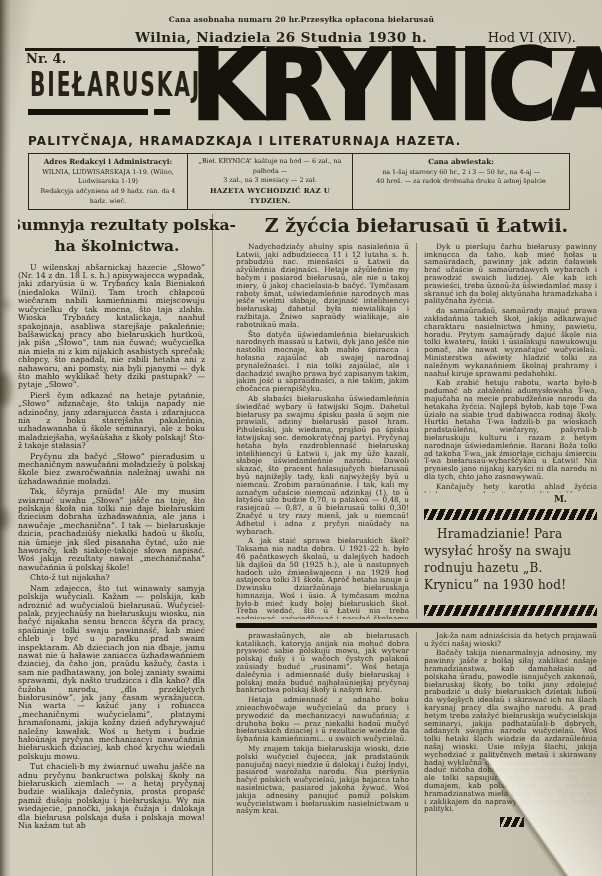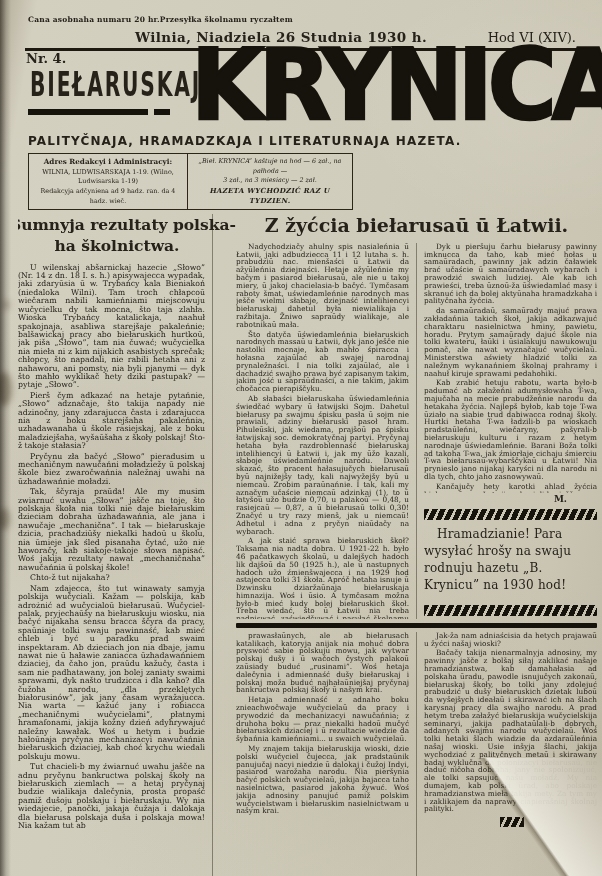--- a/index.html
+++ b/index.html
@@ -14,21 +14,21 @@
   .edge-shadow{position:absolute;left:0;top:0;bottom:0;width:11px;z-index:5;
     background:linear-gradient(to right, rgba(25,20,12,.62), rgba(25,20,12,.18) 55%, rgba(25,20,12,0));}
   .stain{position:absolute;border-radius:50%;filter:blur(3px);z-index:4;}
   .stain.s1{left:-4px;top:372px;width:16px;height:34px;background:rgba(70,58,36,.45);}
   .stain.s2{left:-2px;top:508px;width:12px;height:22px;background:rgba(70,58,36,.40);}
   .stain.s3{left:2px;top:300px;width:8px;height:10px;background:rgba(70,58,36,.30);}
   .fold{position:absolute;right:0;bottom:0;width:150px;height:118px;z-index:6;pointer-events:none;
     background:linear-gradient(55deg, rgba(0,0,0,0) 46%, rgba(64,54,34,.38) 49%, rgba(235,232,221,.95) 50.5%, rgba(210,205,190,.92) 78%, rgba(190,184,166,.95) 100%);}
 
   
-  .meta-row{display:flex;justify-content:flex-start;padding:15px 27px 0 28px;
+  .meta-row{display:flex;justify-content:center;padding:15px 27px 0 28px;
     font-size:7.5px;font-weight:bold;letter-spacing:.2px;}
   .date-row{position:relative;margin:5px 25px 0 25px;height:19px;border-bottom:3px solid #1d1910;}
   .issue-no{position:absolute;left:1px;top:1px;font-size:13px;font-weight:bold;margin-top:21px;}
   .date-center{position:absolute;left:0;right:40px;top:0;text-align:center;font-size:13.5px;font-weight:bold;letter-spacing:.4px;}
   .year-no{position:absolute;right:1px;top:1px;font-size:13px;font-weight:normal;}
   .masthead{position:relative;height:86px;}
   .brand-prefix{position:absolute;left:30px;top:15px;font-family:"DejaVu Sans",sans-serif;
     font-weight:bold;font-size:22px;letter-spacing:2px;transform:scaleY(1.5) scaleX(.92);transform-origin:left top;}
   .brand-rule{position:absolute;left:28px;top:58px;width:120px;height:6px;background:#16120c;}
   .brand-rule2{position:absolute;left:154px;top:58px;width:16px;height:6px;background:#16120c;}
@@ -36,21 +36,21 @@
     font-weight:bold;font-size:94px;line-height:1;letter-spacing:-5px;color:#16120c;
     -webkit-text-stroke:2.5px #16120c;transform:scaleY(1.04);transform-origin:left top;}
   .subtitle{margin:-4px 0 0 28px;font-family:"DejaVu Sans",sans-serif;font-weight:bold;
     font-size:12.5px;letter-spacing:1.2px;transform:scaleX(.96);transform-origin:left;}
 
   
   .boxes{display:flex;margin:5px 0 0 28px;}
   .ibox{border:1px solid #2b2617;padding:3px 4px 2px;text-align:center;font-size:6.4px;line-height:1.5;background:rgba(255,255,255,.04);}
   .ibox + .ibox{margin-left:-1px;}
   .ibox.b1{width:150px;}
-  .ibox.b2{width:156px;font-style:italic;}
+  .ibox.b2{width:156px;}
   .ibox.b3{width:208px;}
   .ibox .bh{font-weight:bold;font-size:7.2px;}
   .ibox .bb{font-weight:bold;font-size:7px;letter-spacing:.3px;}
 
   
   .content{display:flex;margin:4px 5px 0 18px;height:662px;overflow:hidden;}
   .col-a{width:187px;flex:none;}
   .h-left{width:214px;margin:1px 0 7px -8px;text-align:center;font-weight:bold;}
   .h-left .hl{font-size:15.5px;line-height:1.35;white-space:nowrap;}
   .right-wrap{flex:1;min-width:0;margin-left:7px;padding-left:23px;border-left:1px solid rgba(40,34,20,.45);
@@ -82,21 +82,21 @@
 
 <div class="page">
   <div class="edge-shadow"></div>
   <div class="stain s1"></div>
   <div class="stain s2"></div>
   <div class="stain s3"></div>
   <div class="fold"></div>
 
   <div class="meta-row">
     <span>Cana asobnaha numaru 20 hr.</span>
-    <span>Przesyłka školnamu ryczałtem</span>
+    <span>Przesyłka opłacona biełarusaū</span>
   </div>
 
   <div class="date-row">
     <span class="issue-no">Nr. 4.</span>
     <span class="date-center">Wilnia, Niadziela 26 Studnia 1930 h.</span>
     <span class="year-no">Hod VI (XIV).</span>
   </div>
 
   <div class="masthead">
     <span class="brand-prefix">BIEŁARUSKAJA</span>
@@ -110,32 +110,37 @@
     <div class="ibox b1">
       <div class="bh">Adres Redakcyi i Administracyi:</div>
       <div>WILNIA, LUDWISARSKAJA 1-19. (Wilno, Ludwisarska 1-19)</div>
       <div>Redakcyja adčyniena ad 9 hadz. ran. da 4 hadz. wieč.</div>
     </div>
     <div class="ibox b2">
       <div>„Bieł. KRYNICA” kaštuje na hod — 6 zał., na pałhoda —</div>
       <div>3 zał., na 3 miesiacy — 2 zał.</div>
       <div class="bb">HAZETA WYCHODZIĆ RAZ U TYDZIEN.</div>
     </div>
+    <div class="ibox b3">
+      <div class="bh">Cana abwiestak:</div>
+      <div>na 1-šaj staroncy 60 hr., 2 i 3 — 50 hr., na 4-aj —</div>
+      <div>40 hroš. — za radok drobnaha druku ū adnej špalcie</div>
+    </div>
   </div>
 
   <div class="content">
 
     <div class="col-a">
       <div class="h-left">
         <div class="hl">Sumnyja rezultaty polska-</div>
         <div class="hl">ha školnictwa.</div>
       </div>
       <div>
           <p class="para">U wilenskaj abšarnickaj hazecie „Słowo” (Nr. 14 z dn. 18 I. s. h.) apisywajecca wypadak, jaki zdaryūsia ū w. Trybańcy kala Bieniakoń (niedaloka Wilni). Tam troch chłapcoū wiečaram nabili kamieńniami miejscowuju wučycielku dy tak mocna, što taja zlahła. Wioska Trybańcy katalickaja, naahuł spakojnaja, asabliwa starejšaje pakaleńnie; balšawickaj pracy abo biełaruskich hurtkoū, jak piša „Słowo”, tam nia čuwać; wučycielka nia mieła ni z kim nijakich asabistych sprečak; chłopcy, što napadali, nie rabili hetaha ani z nahaworu, ani pomsty, nia byli pjanymi — dyk što mahło wyklikač hety dziki pastupak? — pytaje „Słowo”.</p>
-          <p class="para">Pierš čym adkazać na hetaje pytańnie, „Słowo” adznačaje, što takija napady nie adzinočny, jany zdarajucca časta i zdarajucca nia z boku starejšaha pakaleńnia, uzhadawanaha ū škole rasiejskaj, ale z boku maladziejšaha, wyšaūšaha z škoły polskaj! Što-ž takoje stałasia?</p>
+          <p class="para">Pierš čym adkazać na hetaje pytańnie, „Słowo” adznačaje, što takija napady nie adzinočny, jany zdarajucca časta i zdarajucca nia z boku starejšaha pakaleńnia, uzhadawanaha ū škole seminaryi, ale z boku maladziejšaha, wyšaūšaha z škoły polskaj! Što-ž takoje stałasia?</p>
           <p class="para">Pryčynu zła bačyć „Słowo” pieradusim u mechaničnym nawučańni moładziežy ū polskaj škole biez zwaročwańnia naležnaj uwahi na ūzhadawańnie moładzi.</p>
           <p class="para">Tak, ščyraja praūda! Ale my musim zwiarnuć uwahu „Słowa” jašče na toje, što polskaja škoła nia tolki nie daje biełaruskim dzieciam dobraha ūzhadawańnia, ale jana i nawučaje „mechanična”. I tak — biełaruskaje dzicia, prachadziūšy niekalki hadoū u školu, nia ūmieje jak śled pisanaha čytać, užo nie haworačy, kab siakoje-takoje słowa napisać. Woś jakija rezultaty nawat „mechaničnaha” nawučańnia ū polskaj škole!</p>
           <p class="para">Chto-ž tut nijakaha?</p>
           <p class="para">Nam zdajecca, što tut winawaty samyja polskija wučyciali. Kažam — polskija, kab adrożnić ad wučycialoū biełarusaū. Wučyciel-palak, pryjechaūšy na biełaruskuju wiosku, nia bačyć nijakaha sensu bracca ščyra da pracy, spaūniaje tolki swaju pawinnaść, kab mieć chleb i być u paradku prad swaim inspektaram. Ab dzieciach jon nia dbaje, jamu nawat nie ū haławie zaniacca ūzhadawańniem dziaciej, da čaho jon, praūdu kažučy, časta i sam nie padhatawany, jon bolej zaniaty swaimi sprawami, dyk našto trudzicca i dla kaho? dla čužoha narodu, „dla przeklętych białorusinów”, jak jany časam wyražajucca. Nia warta — kažuć jany i robiacca „mechaničnymi wučycielami”, płatnymi hramafonami, jakija kožny dzień adyhrywajuć naležny kawałak. Woś u hetym i budzie hałoūnaja pryčyna mechanizacyi nawučańnia biełaruskich dziaciej, kab choć krychu wiedali polskuju mowu.</p>
           <p class="para">Tut chacieli-b my źwiarnuć uwahu jašče na adnu pryčynu bankructwa polskaj škoły na biełaruskich ziemlach — a hetaj pryčynaj budzie wialikaja dalečynia, prosta propaść pamiž dušoju polskaju i biełaruskaju. Wy nia wiedajecie, panočki, jakaja čužaja i dalokaja dla biełarusa polskaja duša i polskaja mowa! Nia kažam tut ab</p>
         </div>
     </div>
 
     <div class="right-wrap">
       <div class="h-right">Z žyćcia biełarusaū ū Łatwii.</div>

